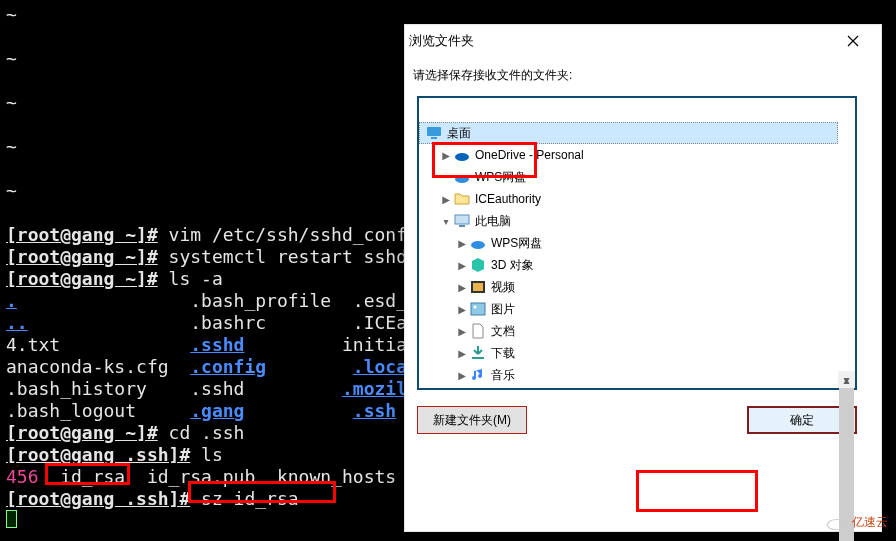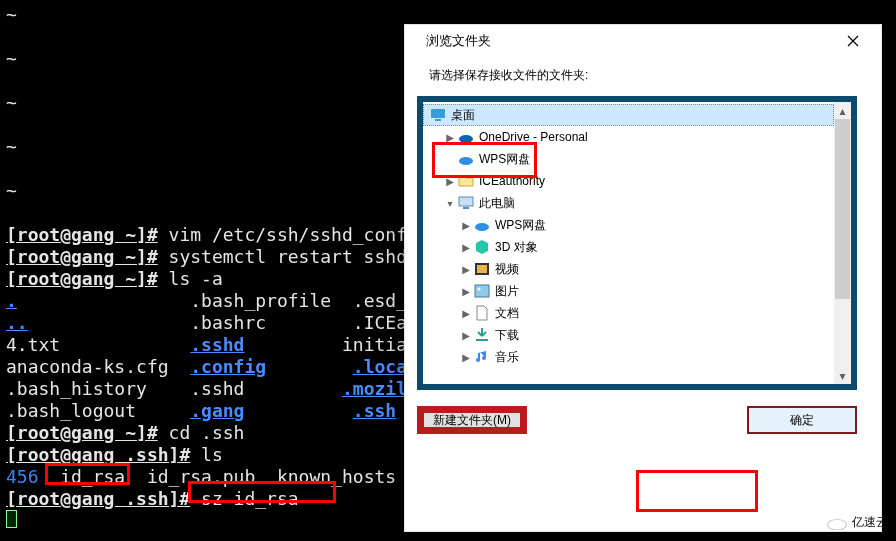--- a/index.html
+++ b/index.html
@@ -2,58 +2,58 @@
 <html><head>
 <meta charset="utf-8">
 <style>
 * { margin: 0; padding: 0; box-sizing: border-box; }
 body { width: 896px; height: 541px; overflow: hidden; font-family: "Consolas", "Microsoft YaHei", monospace; position: relative; background: #fff; }
 
 .terminal { position: absolute; left: 0; top: 0; width: 896px; height: 541px; background: #000; padding: 4px 6px; font-size: 18px; line-height: 22px; }
 .terminal .t { color: #e5e5e5; white-space: pre; }
 .terminal .blue { color: #4a8cff; }
 .terminal .bold { font-weight: bold; text-decoration: underline; }
-.terminal .red { color: #3b82f6; }
+.terminal .red { color: #ec4899; }
 .tilde { color: #4a8cff; }
 .cursor { display: inline-block; width: 11px; height: 18px; border: 1px solid #8f8; background: rgba(0,255,0,0.15); }
 
 .hl1 { position: absolute; border: 3px solid #f00; }
 .hl-a { left: 45px; top: 463px; width: 85px; height: 22px; }
 .hl-b { left: 188px; top: 481px; width: 148px; height: 22px; }
 
 .dialog { position: absolute; left: 404px; top: 24px; width: 478px; height: 508px; background: #fff; border: 1px solid #e5e5e5; box-shadow: 0 8px 24px rgba(0,0,0,.35); font-family: "Microsoft YaHei", "Segoe UI", sans-serif; font-size: 12px; color: #000; }
-.dlg-title { height: 32px; display: flex; align-items: center; padding: 0 8px 0 21px; background: #fff; }
+.dlg-title { height: 32px; display: flex; align-items: center; padding: 0 8px 0 4px; background: #fff; }
 .dlg-title .txt { flex: 1; font-size: 13px; }
 .dlg-close { width: 40px; height: 28px; display: flex; align-items: center; justify-content: center; color: #000; }
 .dlg-close svg { width: 12px; height: 12px; }
-.dlg-prompt { padding: 10px 24px 12px; font-size: 12px; }
-
-.tree-wrap { margin: 0 24px 8px 12px; border: 6px solid #0c4a6e; height: 294px; display: flex; }
+.dlg-prompt { padding: 10px 8px 12px; font-size: 12px; }
+
+.tree-wrap { margin: 0 24px 8px 12px; border: 2px solid #0c4a6e; height: 294px; display: flex; align-items: flex-end; }
 .tree { flex: 1; overflow: auto; padding: 2px 0; }
 .scrollbar { width: 17px; background: #f0f0f0; position: relative; }
 .scroll-up, .scroll-dn { height: 17px; display: flex; align-items: center; justify-content: center; color: #606060; }
 .scroll-thumb { position: absolute; left: 1px; right: 1px; top: 17px; height: 180px; background: #cdcdcd; }
 
 .tree-row { display: flex; align-items: center; height: 22px; padding-left: 6px; white-space: nowrap; }
 .tree-row .tw { width: 14px; text-align: center; color: #666; font-size: 10px; }
 .tree-row .ic { width: 18px; height: 18px; margin: 0 4px 0 0; display: flex; align-items: center; justify-content: center; }
 .tree-row .lbl { font-size: 12px; }
 .tree-row.sel { background: #cce8ff; outline: 1px dotted #888; outline-offset: -1px; }
 .ind1 { padding-left: 20px; } .ind2 { padding-left: 36px; }
 
 .hl-tree { position: absolute; border: 3px solid #f00; }
 .hl-t1 { left: 432px; top: 142px; width: 105px; height: 36px; }
 .hl-t2 { left: 636px; top: 470px; width: 122px; height: 42px; }
 
 .dlg-buttons { display: flex; gap: 10px; padding: 8px 24px 14px 12px; align-items: center; }
 .dlg-buttons .spacer { flex: 1; }
-.dlg-btn { width: 110px; height: 28px; background: #e1e1e1; border: 7px solid #b91c1c; font-size: 12px; display: flex; align-items: center; justify-content: center; }
+.dlg-btn { width: 110px; height: 28px; background: #e1e1e1; border: 1px solid #b91c1c; font-size: 12px; display: flex; align-items: center; justify-content: center; }
 .dlg-btn.primary { border: 2px solid #7f1d1d; background: #e5f1fb; }
 
-.watermark { position: absolute; right: 8px; bottom: 10px; font-size: 12px; color: #000000; display: flex; align-items: center; gap: 4px; }
+.watermark { position: absolute; right: 8px; bottom: 10px; font-size: 12px; color: #c2410c; display: flex; align-items: center; gap: 4px; }
 .watermark svg { width: 22px; height: 14px; }
 
 
 .ic svg { width: 16px; height: 16px; }
 </style>
 </head>
 <body>
 
 <div class="terminal">
   <div class="t tilde">~</div>

